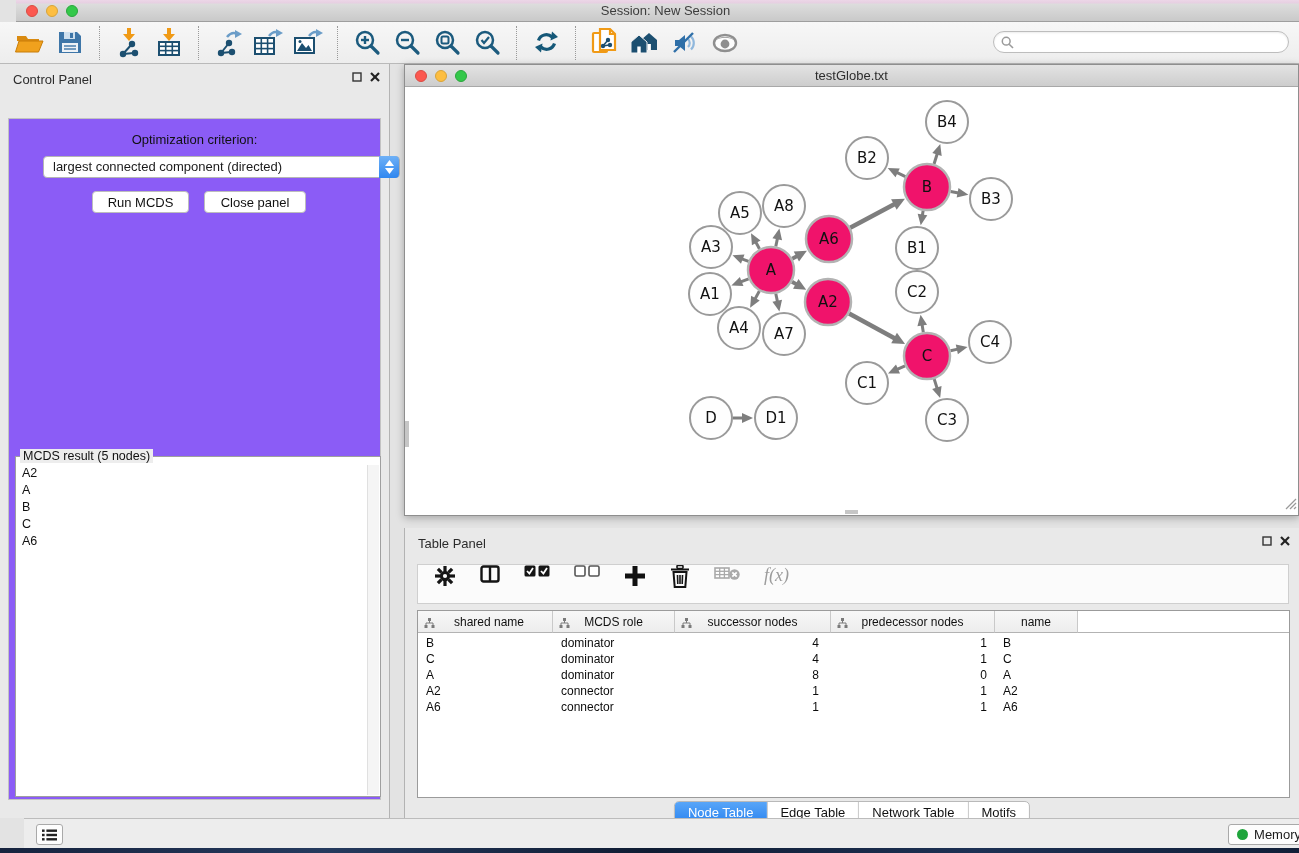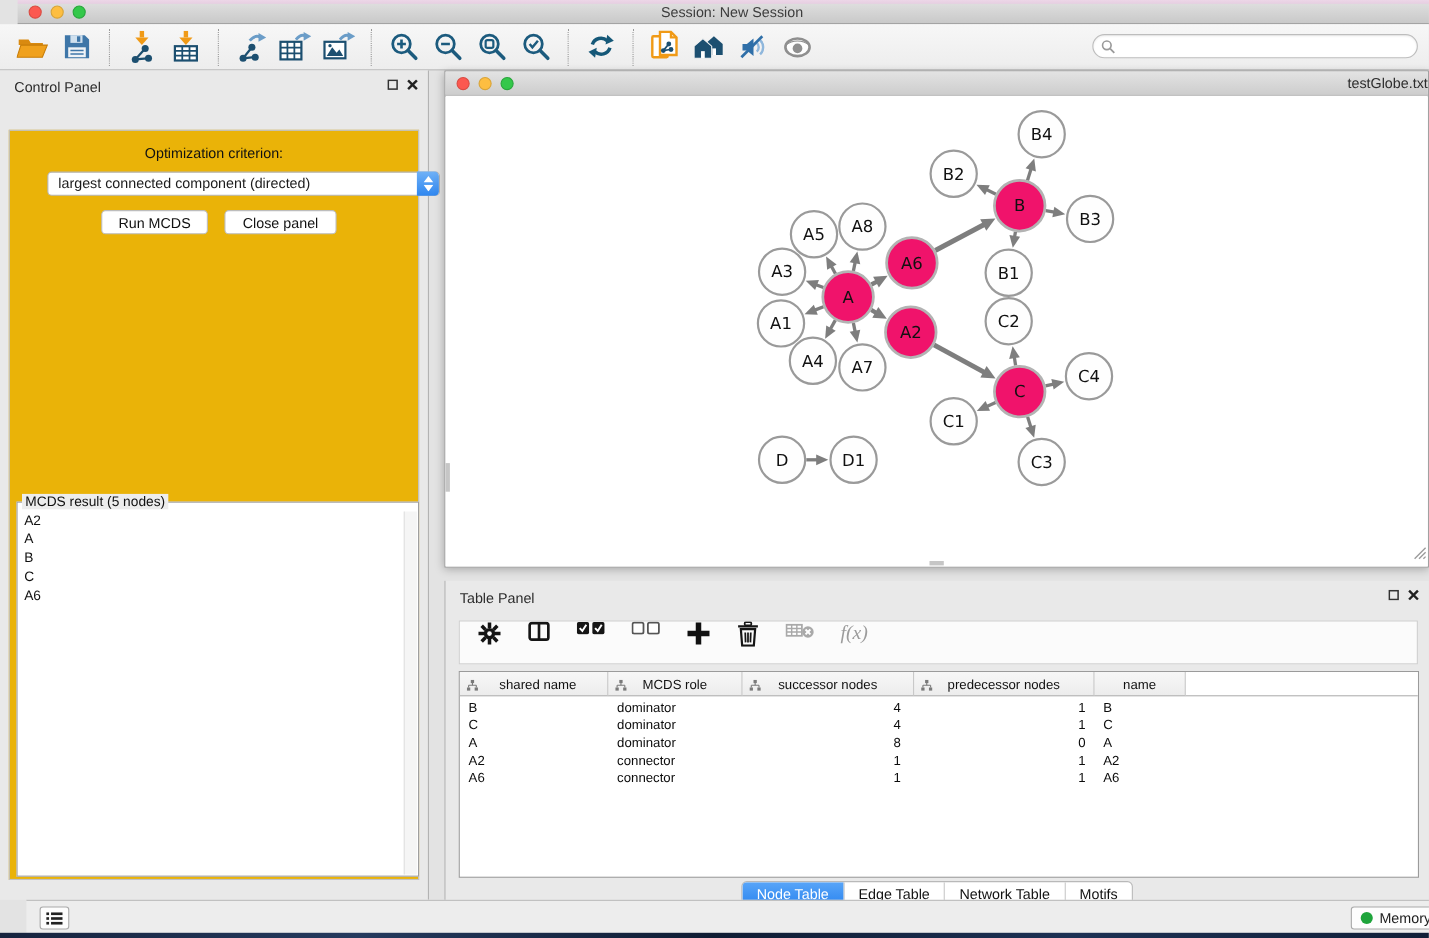--- a/index.html
+++ b/index.html
@@ -36,21 +36,21 @@
   
   .control-panel { position:absolute; left:0; top:64px; width:390px; height:754px;
     background:#e9e9e9; border-right:1px solid #b3b3b3; }
   .cp-tabs { position:absolute; left:78px; top:32px; display:flex; height:22px; }
   .cp-tab { background:#fff; border:1px solid #c2c2c2; border-left:none; padding:0 14px; font-size:13px;
     line-height:20px; color:#111; cursor:pointer; }
   .cp-tab:first-child { border-left:1px solid #c2c2c2; border-radius:4px 0 0 4px; }
   .cp-tab:last-child { border-radius:0 4px 4px 0; }
   .cp-tab.sel { background:linear-gradient(#61a8f8,#2c85f0); border-color:#2f7fe0; color:#fff; }
   .cp-body { position:absolute; left:8px; top:54px; width:373px; height:682px;
-    background:#eab308; border:1px solid #c2c2c2; }
+    background:#8b5cf6; border:1px solid #c2c2c2; }
   .opt-label { position:absolute; left:0; width:100%; top:13px; text-align:center; font-size:13px; color:#111; }
   .criterion { position:absolute; left:34px; top:37px; width:357px; height:22px; background:#fff;
     border:1px solid #b5b5b5; border-radius:4px; font-size:13px; line-height:20px; padding-left:9px;
     cursor:pointer; }
   .criterion .stepper { position:absolute; right:0; top:-1px; width:20px; height:22px; border-radius:0 4px 4px 0;
     background:linear-gradient(#6fb1f7,#2f87f0); display:flex; flex-direction:column; align-items:center; justify-content:center; gap:2px; }
   .cp-btn { position:absolute; height:22px; background:#fff; border:1px solid #bdbdbd; border-radius:4px;
     font-size:13px; color:#111; cursor:pointer; font-family:"Liberation Sans",sans-serif; }
   .run-btn { left:83px; top:72px; width:97px; }
   .closep-btn { left:195px; top:72px; width:102px; }
@@ -58,21 +58,21 @@
     border:1px solid #9f9f9f; }
   .result-legend { position:absolute; left:4px; top:-8px; background:#ededed; padding:0 3px; font-size:12.5px; color:#111; }
   .mcds-list { position:absolute; left:1px; top:8px; right:13px; bottom:1px; overflow:hidden; }
   .mcds-item { font-size:12.5px; padding:1px 0 2px 5px; color:#101010; }
   .mcds-scroll { position:absolute; right:1px; top:8px; bottom:1px; width:12px; background:#f5f5f5; border-left:1px solid #e0e0e0; }
 
   
   .network-window { position:absolute; left:404px; top:64px; width:895px; height:452px; background:#fff;
     border:1px solid #8e8e8e; box-shadow:0 2px 8px rgba(0,0,0,.28); }
   .nw-titlebar { position:relative; height:22px; background:linear-gradient(#e3e3e3,#cdcdcd); border-bottom:1px solid #a8a8a8; }
-  .nw-title { text-align:right; line-height:22px; font-size:13px; color:#2d2d2d; }
+  .nw-title { text-align:center; line-height:22px; font-size:13px; color:#2d2d2d; }
   .nw-canvas { position:absolute; left:0; top:23px; width:893px; height:427px; background:#fff; }
   .v-ind { position:absolute; left:0; top:333px; width:4px; height:26px; background:#c6c6c6; }
   .h-ind { position:absolute; left:440px; bottom:1px; width:13px; height:4px; background:#c6c6c6; }
   .grip { position:absolute; right:1px; bottom:1px; }
 
   
   .table-panel { position:absolute; left:404px; top:516px; width:895px; height:302px; background:#e9e9e9;
     border-left:1px solid #b3b3b3;margin-top:12px; }
   .tp-toolbar { position:absolute; left:12px; top:36px; width:872px; height:40px; background:#fbfbfb;
     border:1px solid #cfcfcf; display:flex; align-items:flex-start; padding-left:16px; gap:24px; }

